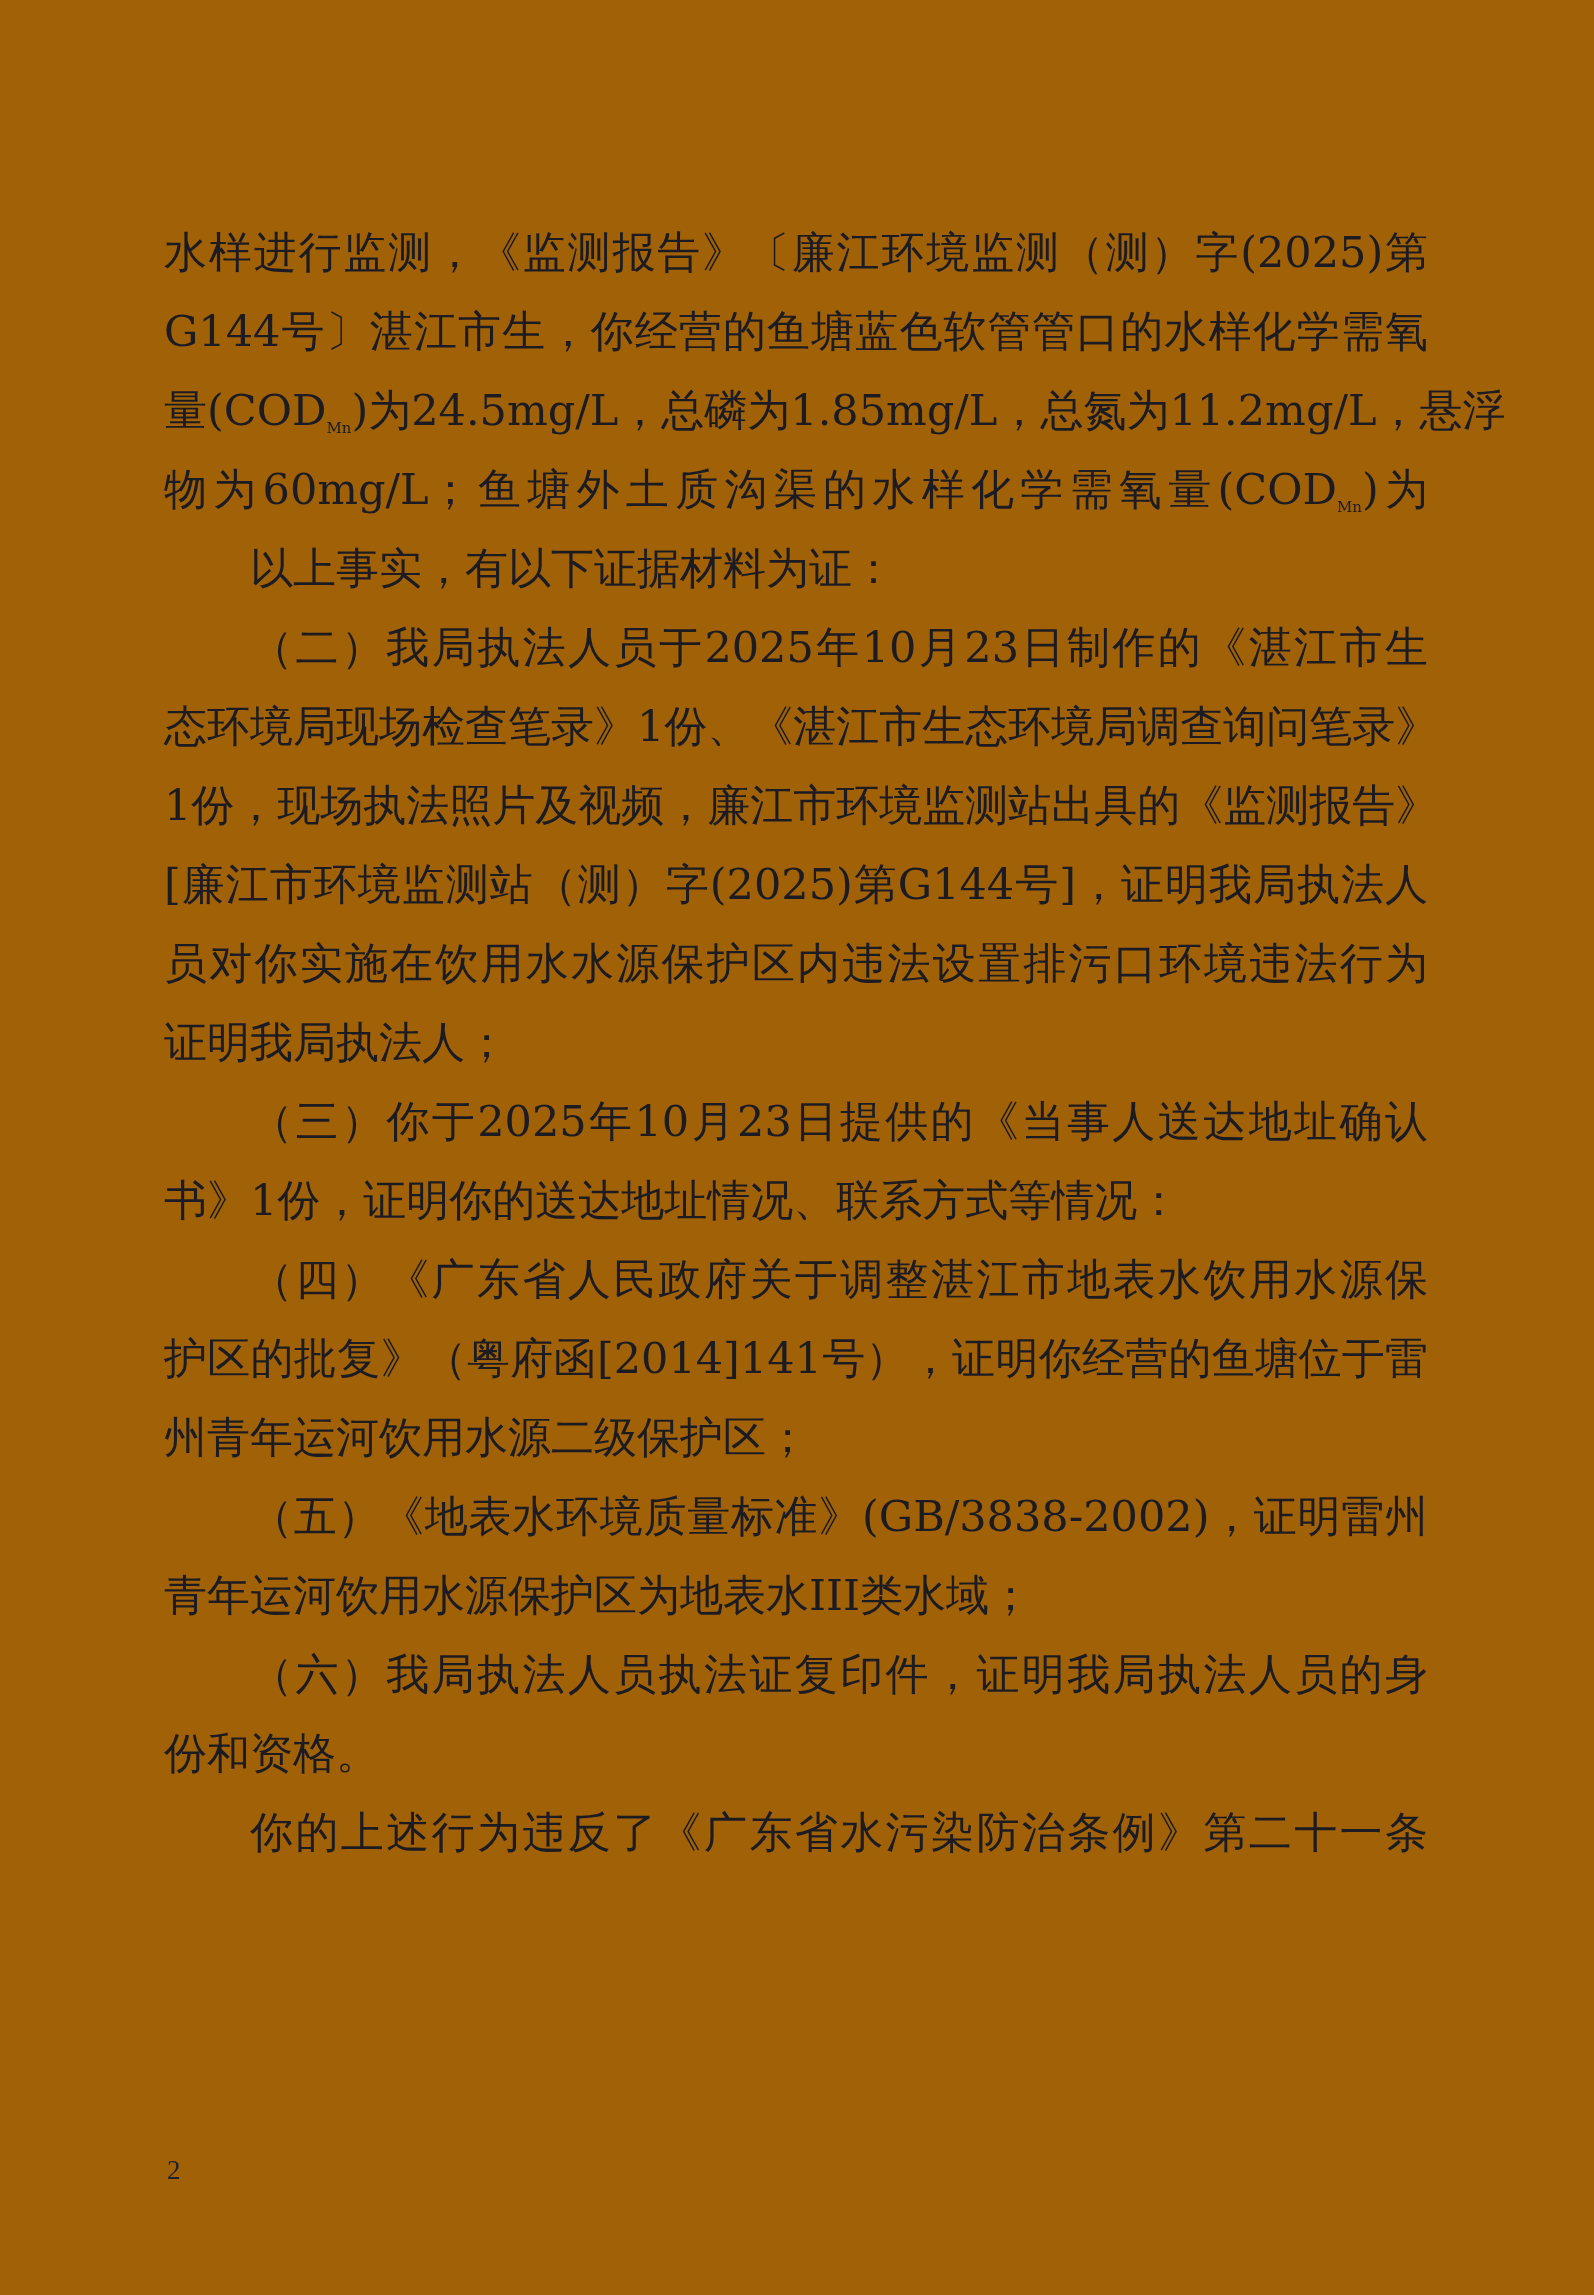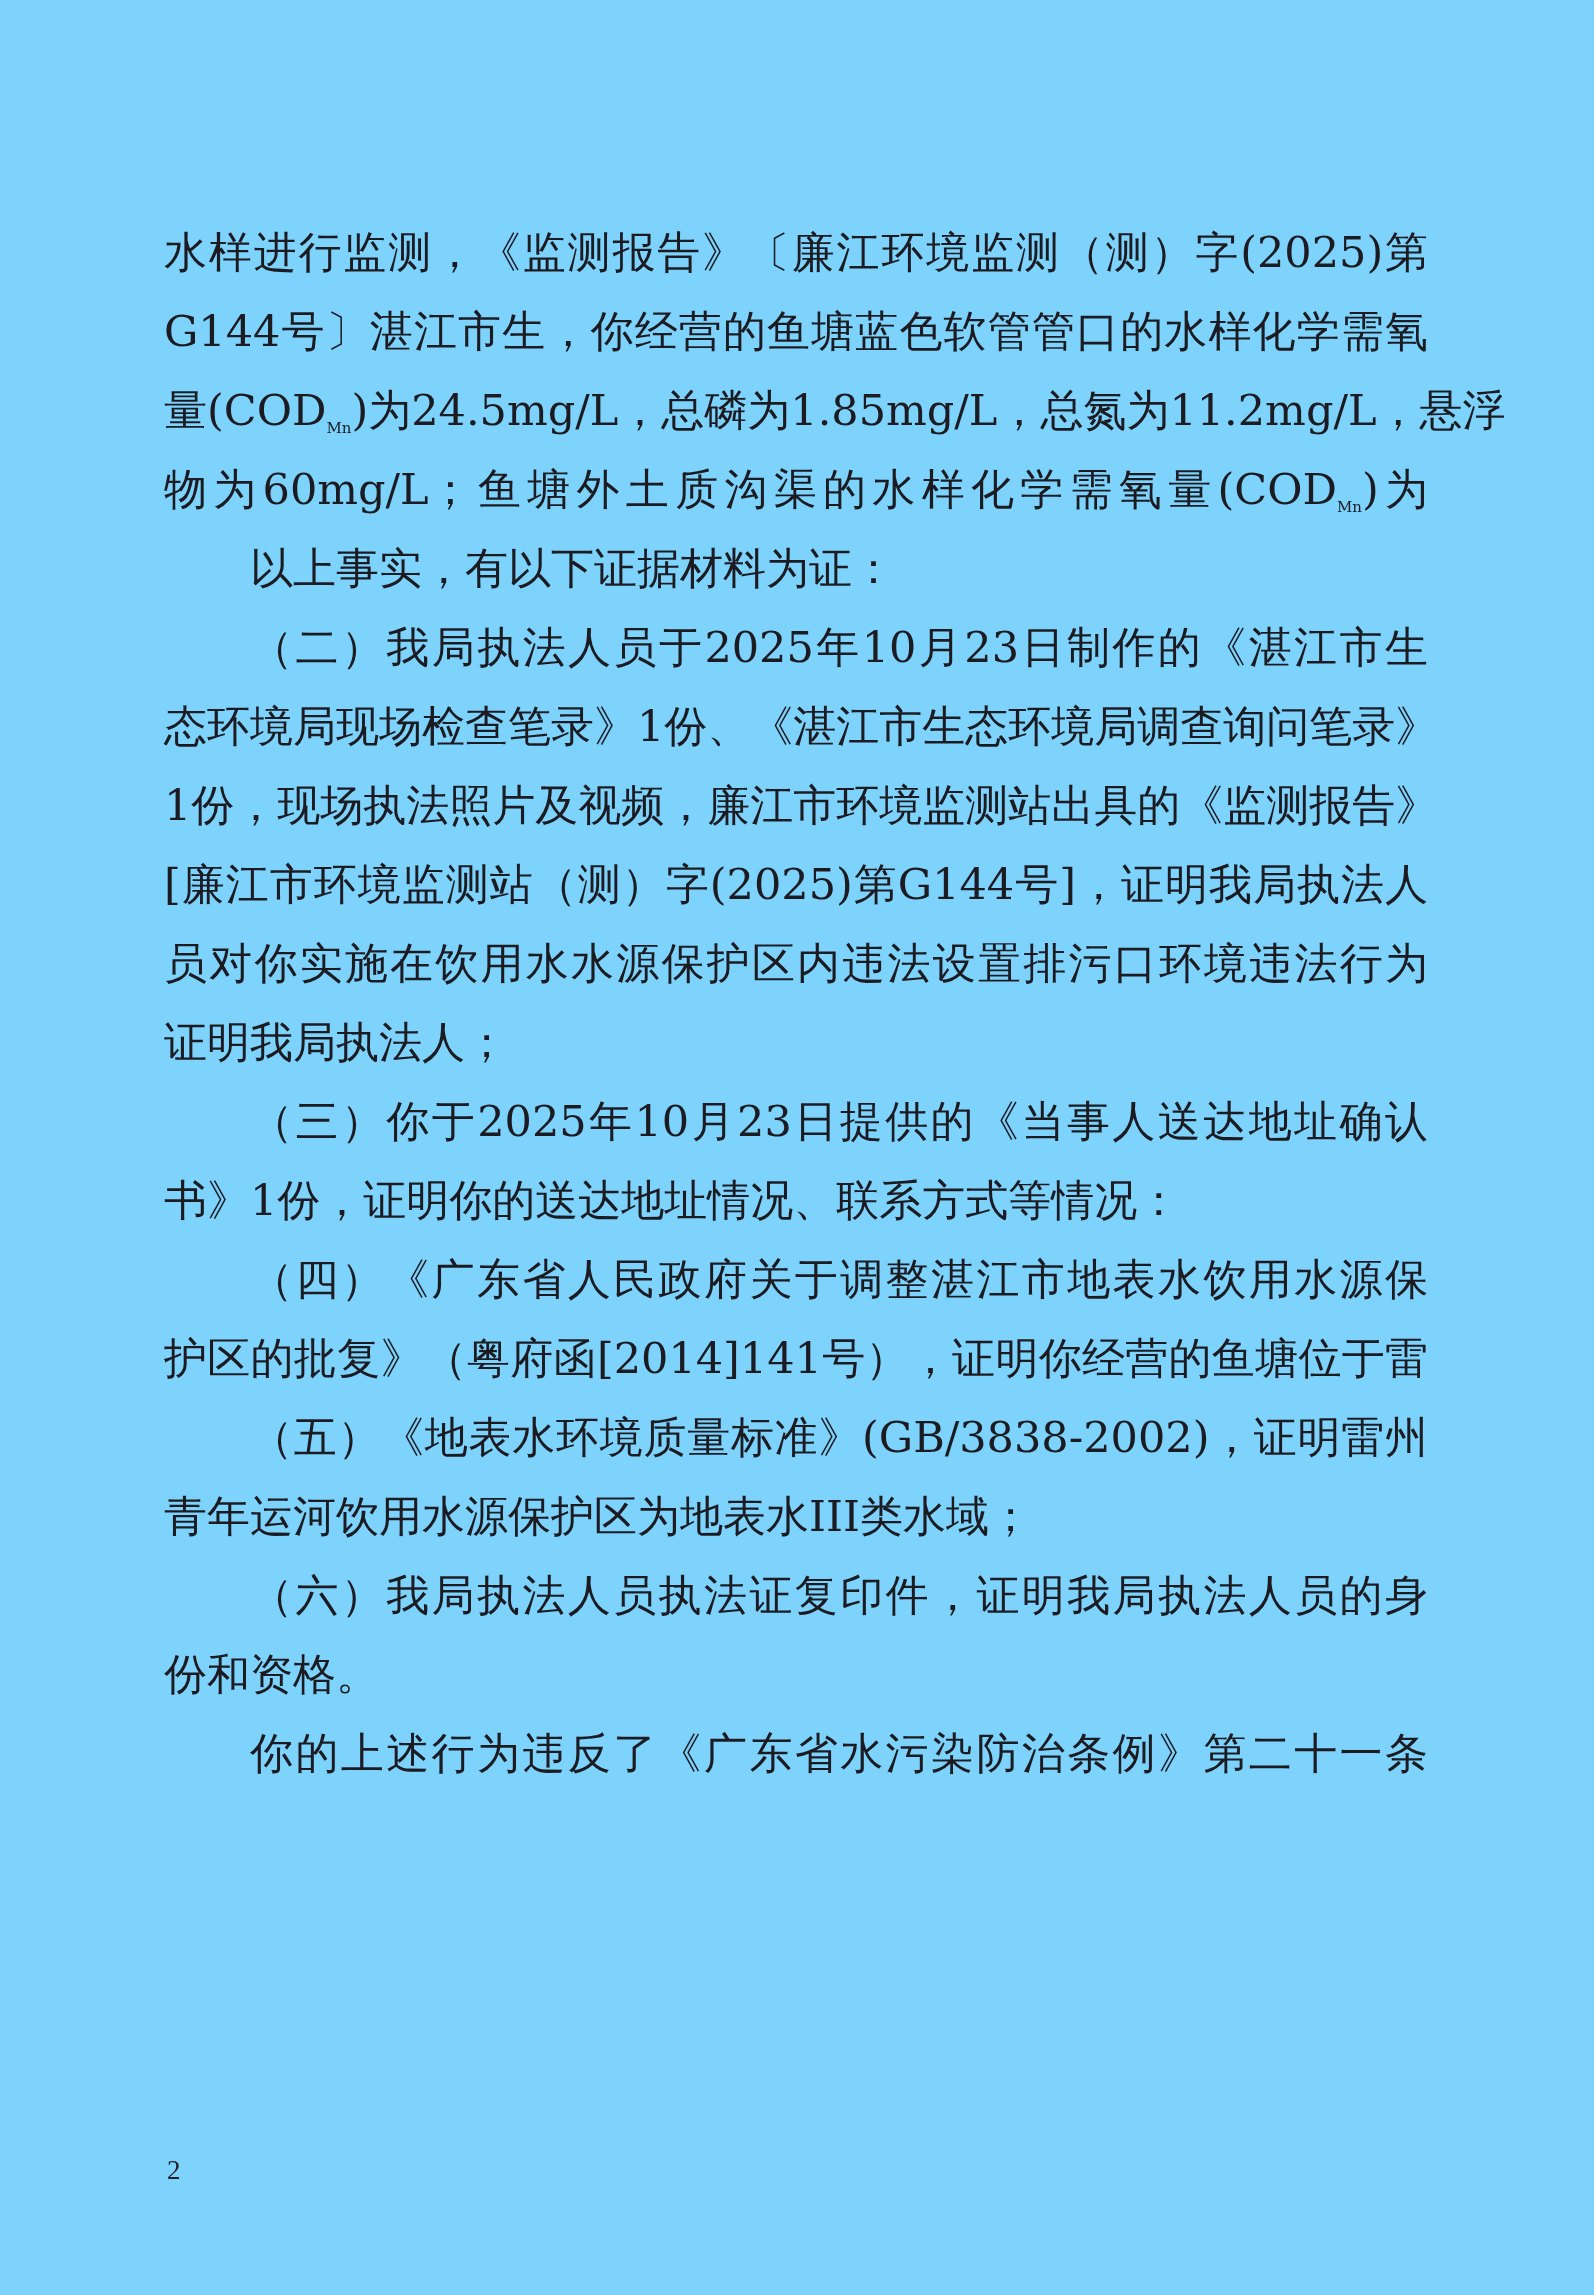--- a/index.html
+++ b/index.html
@@ -13,21 +13,21 @@
       position: relative;
       overflow: hidden;
       font-family: "DejaVu Serif", "Liberation Serif", serif;
       color: #1c1b22;
     }
     .page {
       position: absolute;
       left: 0; top: 0;
       width: 1595px;
       height: 2295px;
-      background: #7dd3fc;
+      background: #a16207;
     }
     .body-text {
       position: absolute;
       left: 164px;
       top: 213px;
       width: 1264px;
     }
     .line {
       display: block;
       height: 79px;
@@ -77,20 +77,21 @@
     <span class="line">1份，现场执法照片及视频，廉江市环境监测站出具的《监测报告》</span>
     <span class="line">[廉江市环境监测站（测）字(2025)第G144号]，证明我局执法人</span>
     <span class="line">员对你实施在饮用水水源保护区内违法设置排污口环境违法行为</span>
     <span class="line last">证明我局执法人；</span>
 
     <span class="line indent">（三）你于2025年10月23日提供的《当事人送达地址确认</span>
     <span class="line last">书》1份，证明你的送达地址情况、联系方式等情况：</span>
 
     <span class="line indent">（四）《广东省人民政府关于调整湛江市地表水饮用水源保</span>
     <span class="line">护区的批复》（粤府函[2014]141号），证明你经营的鱼塘位于雷</span>
+    <span class="line last">州青年运河饮用水源二级保护区；</span>
 
     <span class="line indent">（五）《地表水环境质量标准》(GB/3838-2002)，证明雷州</span>
     <span class="line last">青年运河饮用水源保护区为地表水III类水域；</span>
 
     <span class="line indent">（六）我局执法人员执法证复印件，证明我局执法人员的身</span>
     <span class="line last">份和资格。</span>
 
     <span class="line indent">你的上述行为违反了《广东省水污染防治条例》第二十一条</span>
 
   </div>

